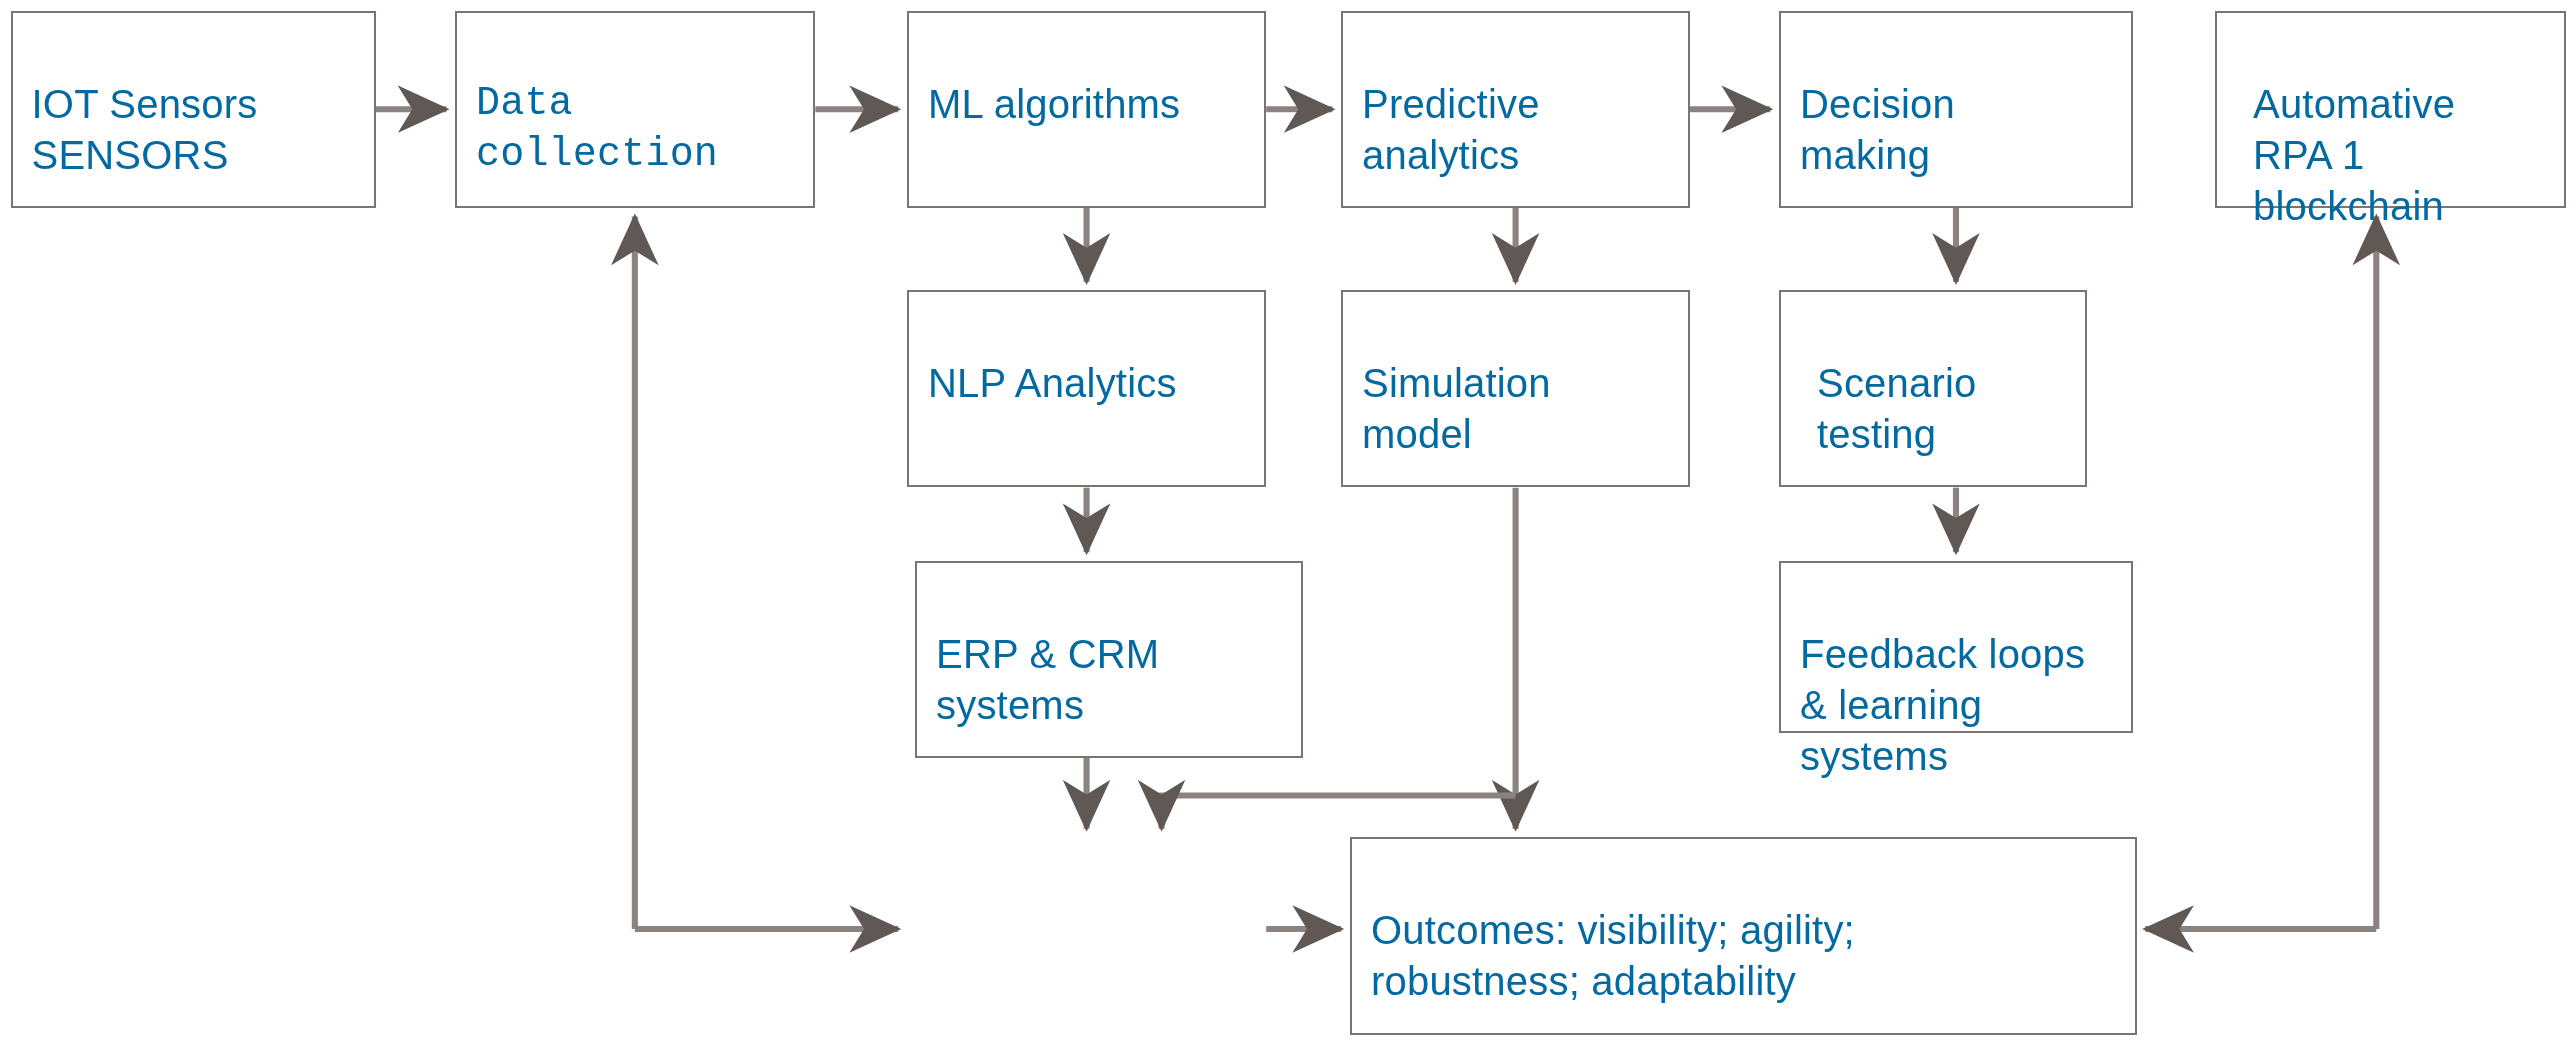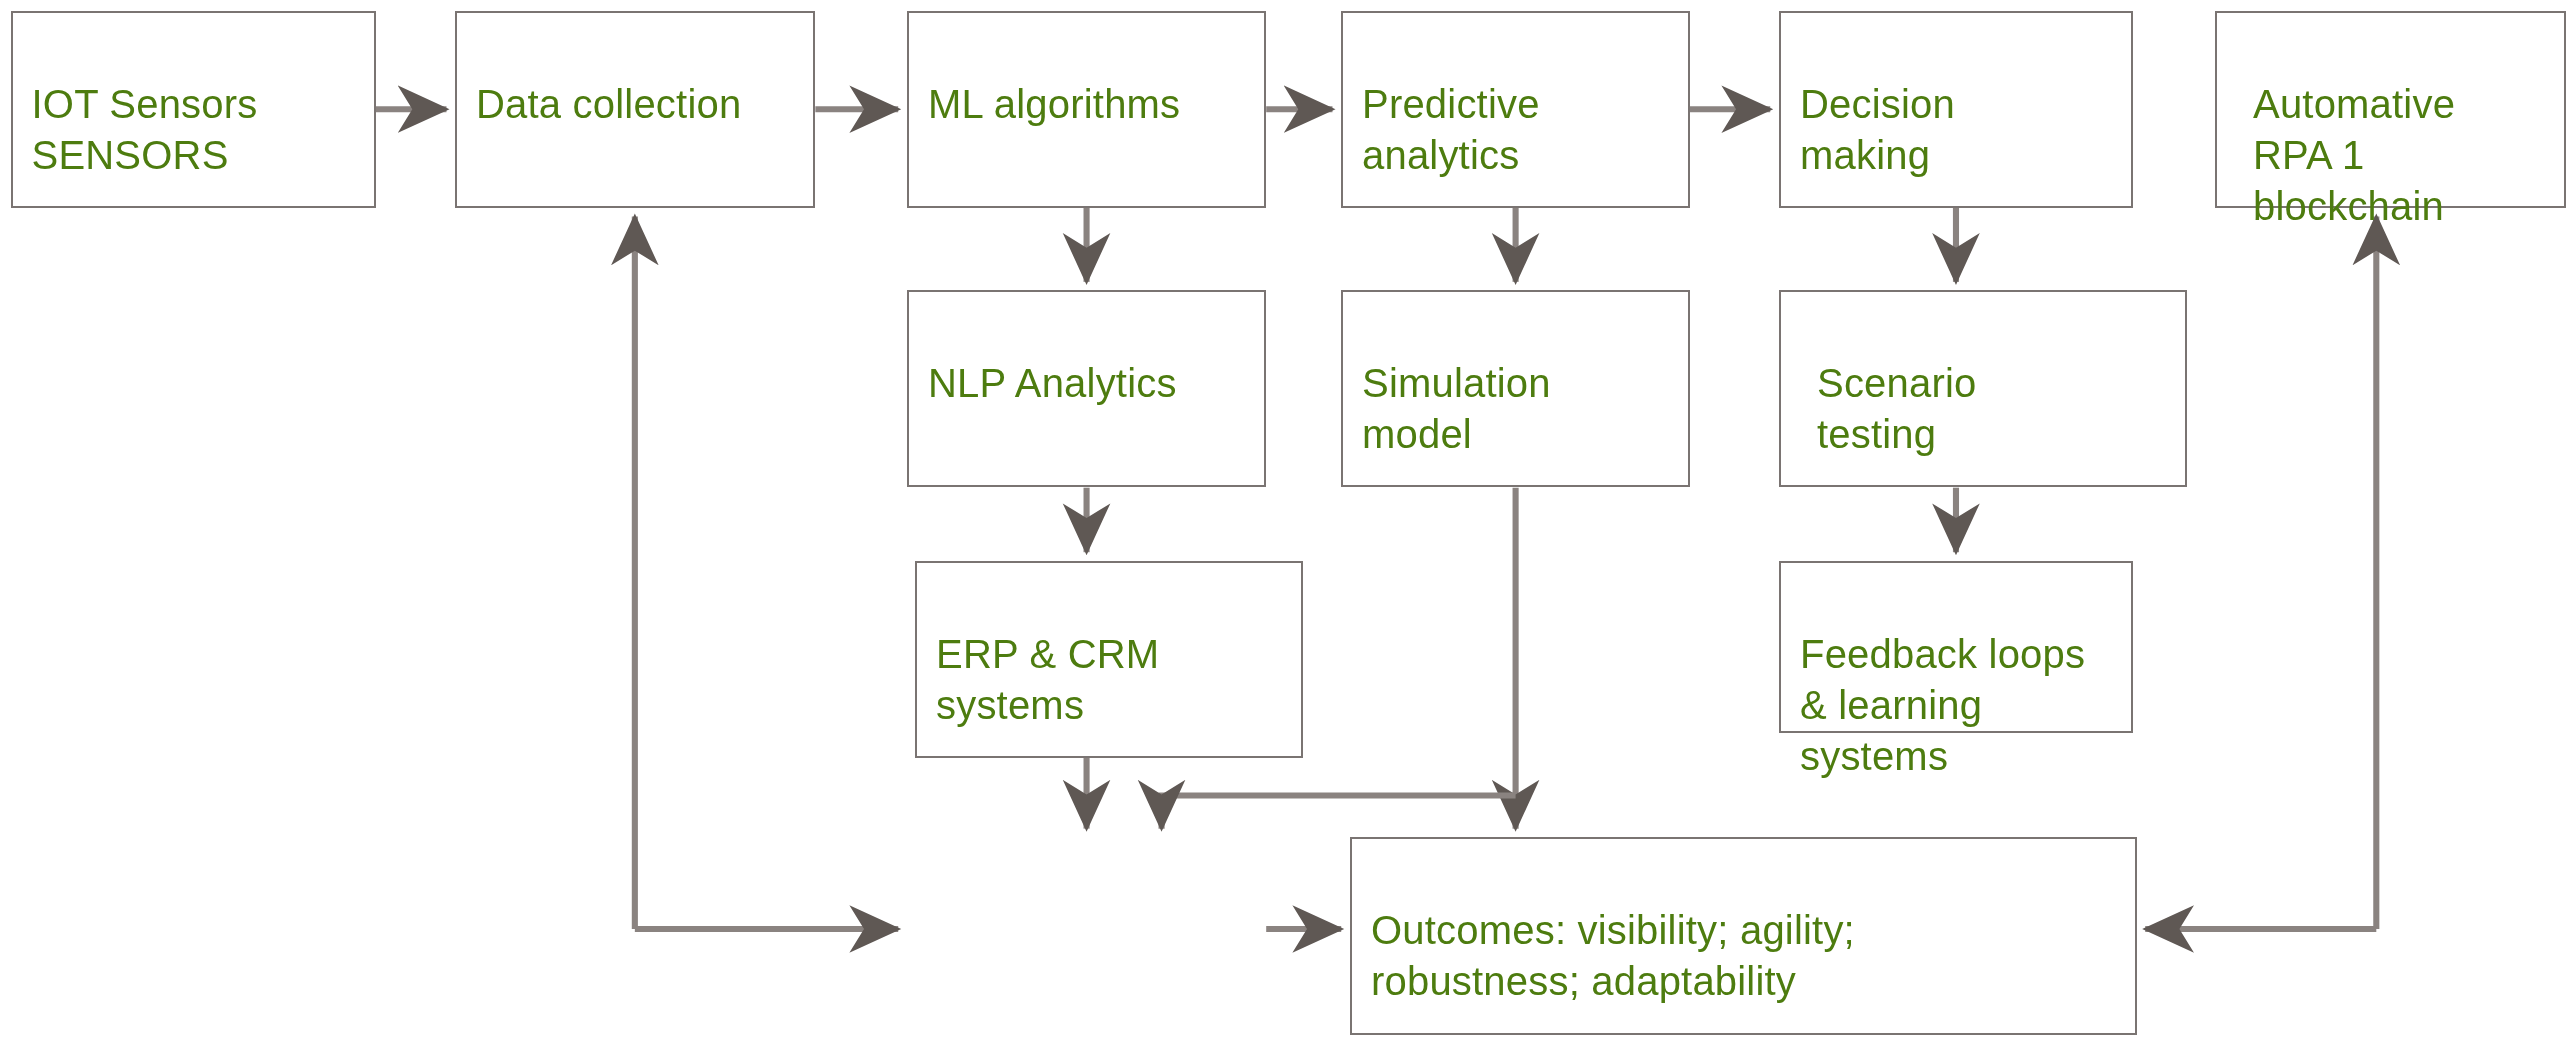--- a/index.html
+++ b/index.html
@@ -22,21 +22,21 @@
     width: 2576px;
     height: 1046px;
     pointer-events: none;
   }
   .node {
     position: absolute;
     box-sizing: border-box;
     background: #ffffff;
     border: 2.6px solid #7a7472;
     padding: 15.7px 17.4px 0 19px;
-    color: #4d7c0f;
+    color: #0369a1;
     font-size: 40px;
     line-height: 1.27;
     letter-spacing: 0.2px;
     white-space: pre-line;
     z-index: 2;
   }
   .node-label {
     display: block;
     white-space: pre-line;
   }
@@ -86,21 +86,21 @@
       <path d="M2725,1065 L2725,248" marker-end="url(#arrow-r)"></path>
       <path d="M2725,1065 L2460,1065" marker-end="url(#arrow-r)"></path>
     </g>
   </svg>
 
   <div class="node" style="left:10.5px; top:10.5px; width:365px; height:197px;">
     <span class="node-label">IOT Sensors
 SENSORS</span>
   </div>
 
-  <div class="node" style="left:455px; top:10.5px; width:360px; height:197px;">
+  <div class="node" style="left:455px; top:10.5px; width:360px; height:197px;font-family:Liberation Mono, monospace;">
     <span class="node-label">Data collection</span>
   </div>
 
   <div class="node" style="left:1341px; top:10.5px; width:349px; height:197px;">
     <span class="node-label">Predictive
 analytics</span>
   </div>
 
   <div class="node" style="left:907px; top:10.5px; width:359px; height:197px;">
     <span class="node-label">ML algorithms</span>
@@ -119,21 +119,21 @@
 
   <div class="node" style="left:907px; top:290px; width:359px; height:197px;">
     <span class="node-label">NLP Analytics</span>
   </div>
 
   <div class="node" style="left:1341px; top:290px; width:349px; height:197px;">
     <span class="node-label">Simulation
 model</span>
   </div>
 
-  <div class="node" style="left:1779px; top:290px; width:408px; height:197px;padding-left:36px;">
+  <div class="node" style="left:1779px; top:290px; width:308px; height:197px;padding-left:36px;">
     <span class="node-label">Scenario
 testing</span>
   </div>
 
   <div class="node" style="left:915px; top:561px; width:388px; height:197px;">
     <span class="node-label">ERP &amp; CRM
 systems</span>
   </div>
 
   <div class="node" style="left:1779px; top:561px; width:354px; height:172px;">

